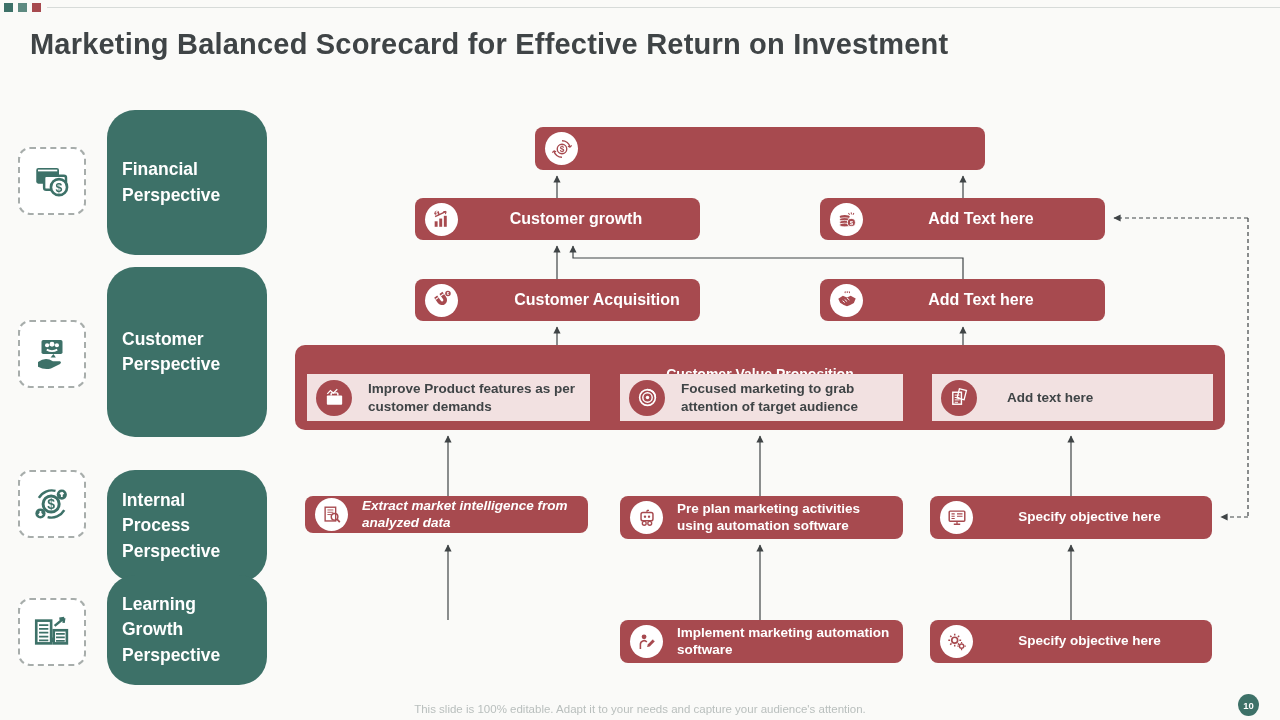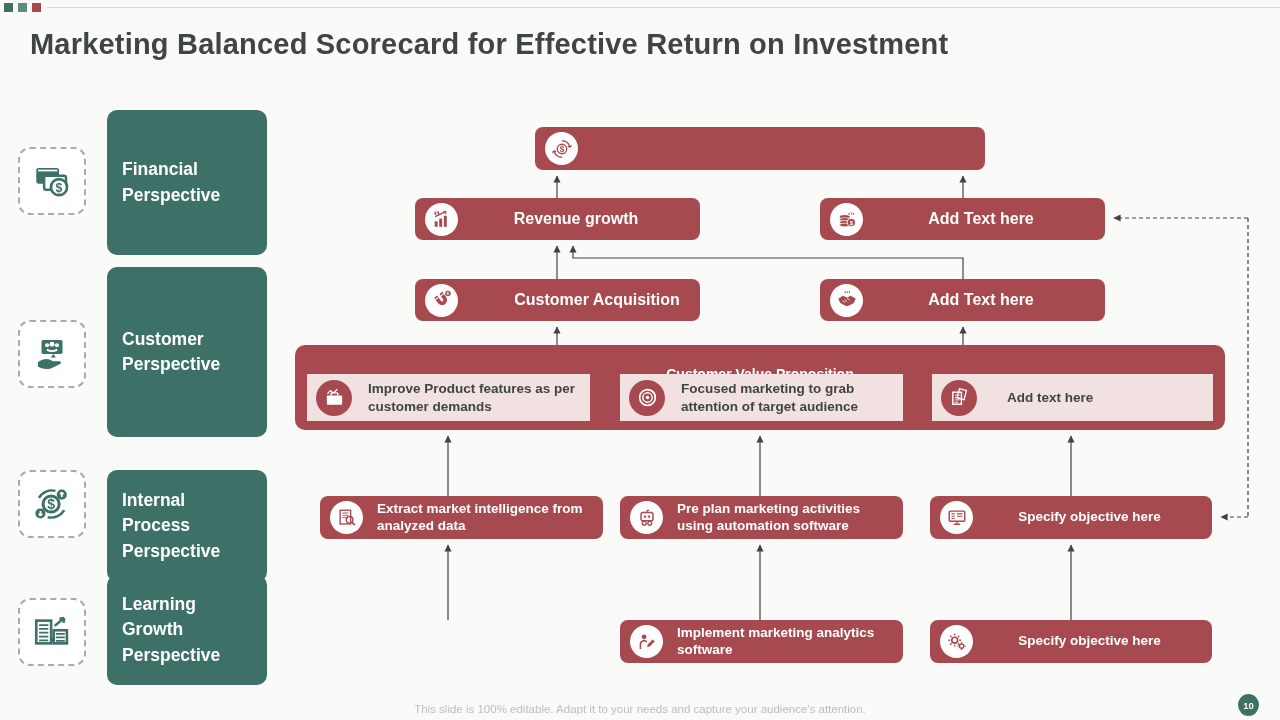--- a/index.html
+++ b/index.html
@@ -13,21 +13,21 @@
   
   .deco-sq{position:absolute;top:3px;width:9px;height:9px;}
   .sq1{left:4px;background:var(--teal);}
   .sq2{left:18px;background:#5d8a81;}
   .sq3{left:32px;background:var(--maroon);}
   .top-line{position:absolute;top:7px;left:47px;right:0;height:1px;background:#d7dbd9;}
 
   .title{position:absolute;left:30px;top:28px;font-size:29px;font-weight:bold;color:var(--ink);letter-spacing:.2px;}
 
   
-  .persp{position:absolute;left:107px;width:160px;background:var(--teal);border-radius:10px;
+  .persp{position:absolute;left:107px;width:160px;background:var(--teal);border-radius:28px;
          color:#fff;font-weight:bold;font-size:17.5px;line-height:1.45;display:flex;align-items:center;padding-left:15px;}
   .persp span{max-width:112px;}
   .p-fin{top:110px;height:145px;}
   .p-cus{top:267px;height:170px;}
   .p-int{top:470px;height:112px;}
   .p-lrn{top:575px;height:110px;}
 
   .icon-box{position:absolute;left:18px;width:68px;height:68px;background:#fff;border:2px dashed #a7adab;
             border-radius:12px;display:flex;align-items:center;justify-content:center;color:var(--teal);}
   .icon-box svg{width:42px;height:42px;}
@@ -52,21 +52,21 @@
   .cvp{position:absolute;left:295px;top:345px;width:930px;height:85px;background:var(--maroon);border-radius:10px;}
   .cvp-title{text-align:center;color:#fff;font-weight:bold;font-size:14px;margin-top:21px;}
   .cvp-item{position:absolute;top:29px;height:47px;background:var(--pink);display:flex;align-items:center;color:var(--ink);font-weight:bold;}
   .cvp-item .circ{flex:none;width:36px;height:36px;margin-left:9px;background:var(--maroon);border-radius:50%;
                   display:flex;align-items:center;justify-content:center;color:#fff;}
   .cvp-item .circ svg{width:23px;height:23px;}
   .cvp-item .lbl{margin-left:16px;font-size:13.5px;line-height:1.3;padding-right:6px;}
   .cvp-item .lbl.gap-lg{margin-left:30px;}
   .cv1{left:12px;width:283px;} .cv2{left:325px;width:283px;} .cv3{left:637px;width:281px;}
 
-  .ip1{left:320px;top:496px;width:283px;height:43px;}
+  .ip1{left:305px;top:496px;width:283px;height:37px;font-style:italic;}
   .ip2{left:620px;top:496px;width:283px;height:43px;justify-content:center;}
   .ip3{left:930px;top:496px;width:282px;height:43px;}
   .lg1{left:307px;top:620px;width:283px;height:43px;}
   .lg2{left:620px;top:620px;width:283px;height:43px;}
   .lg3{left:930px;top:620px;width:282px;height:43px;}
 
   .connectors{position:absolute;left:0;top:0;pointer-events:none;}
 
   .footer{position:absolute;left:0;right:0;bottom:5px;text-align:center;color:#b9bfbd;font-size:11.5px;}
   .page-badge{position:absolute;right:21px;bottom:4px;width:21px;height:22px;border-radius:50%;background:var(--teal);
@@ -187,21 +187,21 @@
         <svg viewBox="0 0 24 24" xmlns="http://www.w3.org/2000/svg">
           <rect x="4" y="14.5" width="3.2" height="6" fill="currentColor"></rect>
           <rect x="9" y="11.5" width="3.2" height="9" fill="currentColor"></rect>
           <rect x="14" y="8.5" width="3.2" height="12" fill="currentColor"></rect>
           <path d="M4.5 9.5 L16.5 3.8" stroke="currentColor" stroke-width="1.5" fill="none"></path>
           <path d="M16.5 3.8 l-3 .2 m3 -.2 l-.8 2.8" stroke="currentColor" stroke-width="1.2" fill="none"></path>
           <circle cx="6.4" cy="5.8" r="2.7" fill="currentColor"></circle>
           <text x="6.4" y="7.8" text-anchor="middle" font-size="5" font-weight="bold" fill="#fff" font-family="Liberation Sans,sans-serif">$</text>
         </svg>
       </span>
-    <span class="lbl">Revenue growth</span>
+    <span class="lbl">Customer growth</span>
   </div>
   <div class="fbox ctr at2">
     <span class="circ">
         <svg viewBox="0 0 24 24" xmlns="http://www.w3.org/2000/svg">
           <ellipse cx="9.5" cy="9.5" rx="5.5" ry="2" fill="currentColor"></ellipse>
           <ellipse cx="9.5" cy="12.5" rx="5.5" ry="2" fill="currentColor" stroke="#fff" stroke-width=".7"></ellipse>
           <ellipse cx="9.5" cy="15.5" rx="5.5" ry="2" fill="currentColor" stroke="#fff" stroke-width=".7"></ellipse>
           <ellipse cx="9.5" cy="18.5" rx="5.5" ry="2" fill="currentColor" stroke="#fff" stroke-width=".7"></ellipse>
           <circle cx="16.8" cy="15.8" r="4.4" fill="currentColor" stroke="#fff" stroke-width="1"></circle>
           <text x="16.8" y="18.3" text-anchor="middle" font-size="6.5" font-weight="bold" fill="#fff" font-family="Liberation Sans,sans-serif">$</text>
@@ -311,21 +311,21 @@
 
   <div class="fbox lg2">
     <span class="circ">
         <svg viewBox="0 0 24 24" xmlns="http://www.w3.org/2000/svg">
           <circle cx="8.8" cy="6.3" r="2.6" fill="currentColor"></circle>
           <path d="M4.8 19.5 v-5 a4 4 0 0 1 7 -2.6" fill="none" stroke="currentColor" stroke-width="1.7"></path>
           <path d="M12.8 14.6 l5.6 -5.6 2.2 2.2 -5.6 5.6 -2.9 .7 z" fill="currentColor"></path>
           <path d="M18.4 9 l2.2 2.2" stroke="#fff" stroke-width=".8"></path>
         </svg>
       </span>
-    <span class="lbl">Implement marketing analytics software</span>
+    <span class="lbl">Implement marketing automation software</span>
   </div>
   <div class="fbox ctr-sm lg3">
     <span class="circ">
         <svg viewBox="0 0 24 24" xmlns="http://www.w3.org/2000/svg">
           <circle cx="9.5" cy="10" r="3.2" fill="none" stroke="currentColor" stroke-width="1.8"></circle>
           <path d="M9.5 5 v-2 M9.5 15 v2 M4.5 10 h-2 M14.5 10 h2 M6 6.5 L4.6 5.1 M13 13.5 l1.4 1.4 M6 13.5 l-1.4 1.4 M13 6.5 l1.4 -1.4" stroke="currentColor" stroke-width="1.6"></path>
           <circle cx="17" cy="16.5" r="2.3" fill="none" stroke="currentColor" stroke-width="1.5"></circle>
           <path d="M17 13.4 v-1.5 M17 19.6 v1.5 M13.9 16.5 h-1.5 M20.1 16.5 h1.5" stroke="currentColor" stroke-width="1.3"></path>
         </svg>
       </span>

